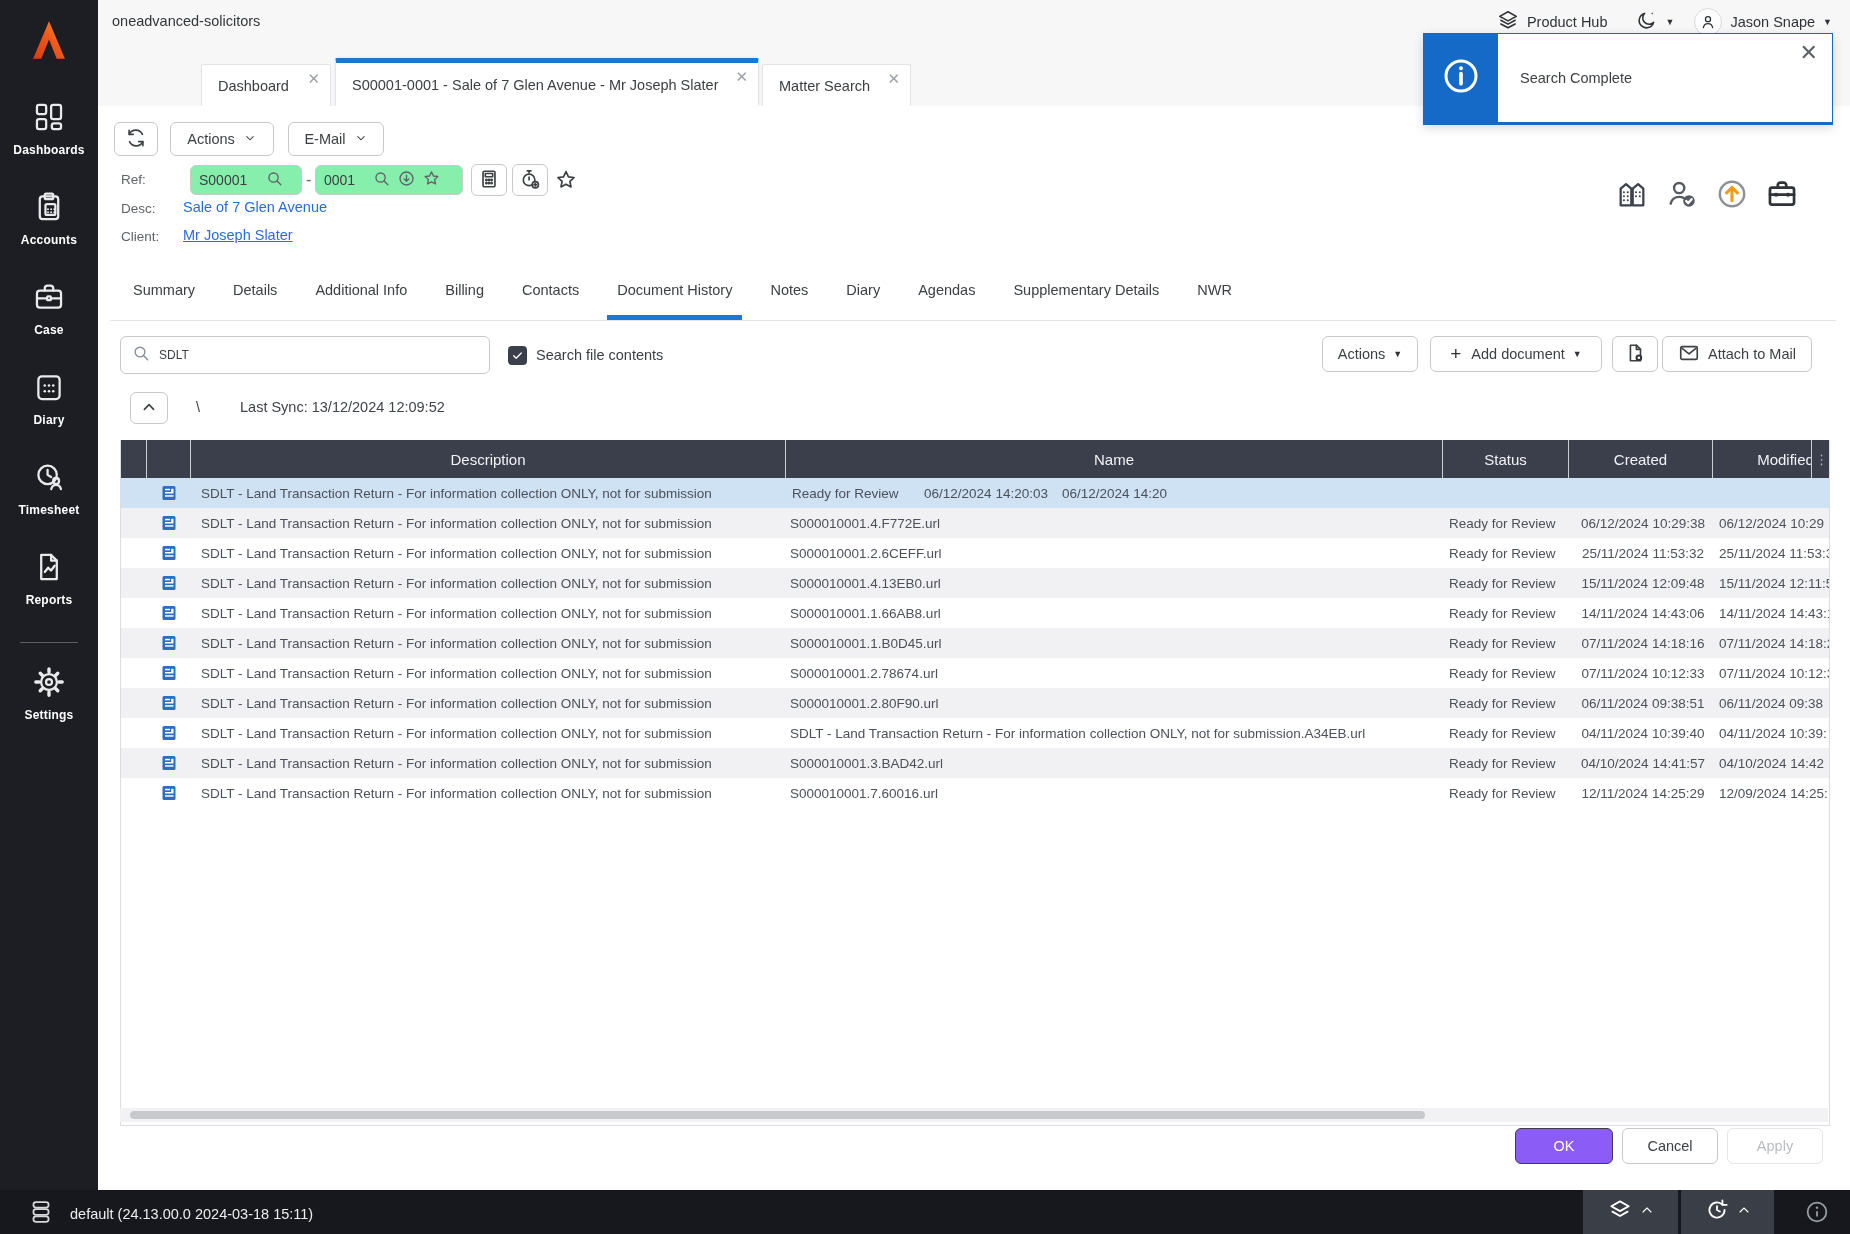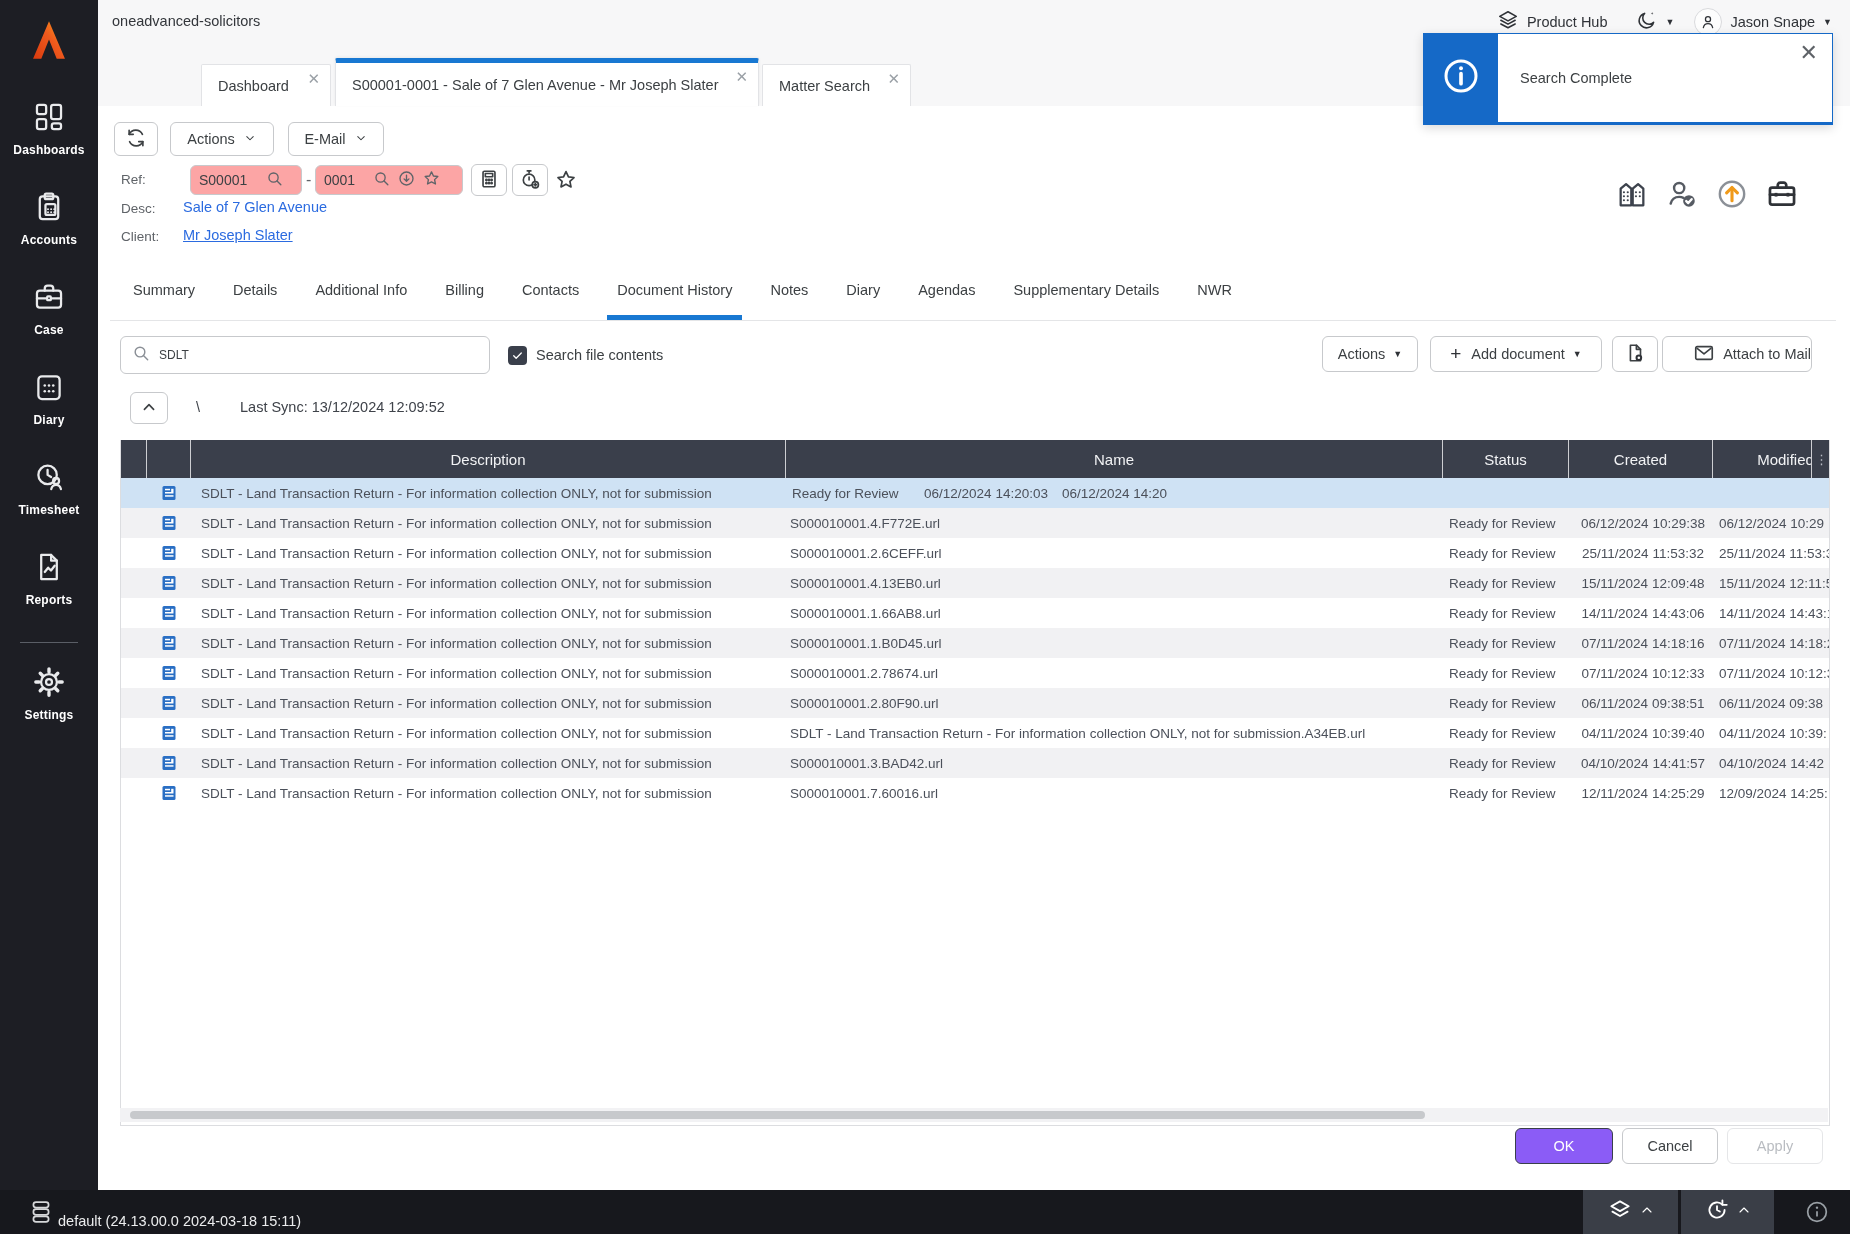--- a/index.html
+++ b/index.html
@@ -43,21 +43,21 @@
   .btn { display:flex; align-items:center; justify-content:center; gap:8px; background:#fff; border:1px solid #c7c9cc; border-radius:6px; font-size:14.5px; color:#3c4043; cursor:pointer; }
   .btn svg { stroke:#3c4043; fill:none; stroke-width:1.8; stroke-linecap:round; stroke-linejoin:round; }
   .icon-btn svg { width:22px; height:22px; }
 
   .refresh-btn { position:absolute; left:16px; top:16px; width:44px; height:34px; }
   .actions-btn { position:absolute; left:72px; top:16px; width:104px; height:34px; }
   .email-btn { position:absolute; left:190px; top:16px; width:96px; height:34px; }
   .btn .chev { width:14px; height:14px; }
 
   .fieldlabel { position:absolute; font-size:13.5px; color:#5f6368; }
-  .ref-box { position:absolute; top:59px; height:30px; border:1px solid #c7c9cc; border-radius:6px; background:#fca5a5; display:flex; align-items:center; padding:0 8px; gap:6px; }
+  .ref-box { position:absolute; top:59px; height:30px; border:1px solid #c7c9cc; border-radius:6px; background:#86efac; display:flex; align-items:center; padding:0 8px; gap:6px; }
   .ref-box input { border:none; outline:none; font-size:14px; color:#3c4043; font-family:inherit; min-width:0; background:transparent; }
   .ref-box svg { width:19px; height:19px; stroke:#5f6368; fill:none; stroke-width:1.7; stroke-linecap:round; stroke-linejoin:round; flex:none; cursor:pointer; }
   #ref1 { left:92px; width:112px; } #ref1 input { width:60px; }
   #ref2 { left:217px; width:148px; } #ref2 input { width:42px; }
   .ref-dash { position:absolute; left:208px; top:65px; color:#5f6368; }
   .sq-btn { position:absolute; top:58px; width:36px; height:32px; }
   #calc-btn { left:373px; } #timer-btn { left:414px; }
   .lone-star { position:absolute; left:456px; top:62px; width:24px; height:24px; cursor:pointer; }
   .lone-star svg { width:24px; height:24px; stroke:#3c4043; fill:none; stroke-width:1.7; stroke-linejoin:round; }
 
@@ -80,21 +80,21 @@
   .search-box { position:absolute; left:22px; top:230px; width:370px; height:38px; border:1px solid #c7c9cc; border-radius:6px; display:flex; align-items:center; padding:0 10px; gap:8px; background:#fff; }
   .search-box svg { width:20px; height:20px; stroke:#8a8f96; fill:none; stroke-width:1.7; stroke-linecap:round; }
   .search-box input { border:none; outline:none; font-size:12px; color:#3c4043; width:100%; font-family:inherit; }
   .chk { position:absolute; left:410px; top:240px; width:19px; height:19px; background:#3a3f4b; border-radius:4px; display:flex; align-items:center; justify-content:center; cursor:pointer; }
   .chk svg { width:13px; height:13px; stroke:#fff; stroke-width:2.4; fill:none; stroke-linecap:round; stroke-linejoin:round; }
   .chk-label { position:absolute; left:438px; top:241px; font-size:14.5px; color:#3c4043; }
 
   #actions2-btn { position:absolute; left:1224px; top:230px; width:96px; height:36px; }
   #adddoc-btn { position:absolute; left:1332px; top:230px; width:172px; height:36px; }
   #docicon-btn { position:absolute; left:1514px; top:230px; width:46px; height:36px; }
-  #attach-btn { position:absolute; left:1564px; top:230px; width:150px; height:36px;justify-content:flex-end; }
+  #attach-btn { position:absolute; left:1564px; top:230px; width:150px; height:36px; }
   .fcaret { font-size:9px; color:#2f3237; }
   .plus { font-size:19px; font-weight:400; color:#2f3237; margin-right:2px; }
 
   #collapse-btn { position:absolute; left:32px; top:286px; width:38px; height:32px; }
   .path-char { position:absolute; left:98px; top:293px; font-size:14.5px; color:#3f434a; }
   .last-sync { position:absolute; left:142px; top:293px; font-size:14.5px; color:#3f434a; }
 
   
   .dtable { position:absolute; left:22px; top:334px; width:1710px; height:686px; border:1px solid #dcdde0; border-top:none; overflow:hidden; background:#fff; }
   .thead { position:relative; display:flex; height:38px; background:#3a3f4b; color:#f2f3f5; font-size:15px; width:1737px; }
@@ -115,21 +115,21 @@
   .hscroll { position:absolute; left:22px; top:1002px; width:1708px; height:14px; background:#f2f2f4; }
   .hthumb { position:absolute; left:10px; top:3px; width:1295px; height:8px; border-radius:4px; background:#c7c9cc; cursor:grab; }
 
   
   .ok-btn { position:absolute; left:1417px; top:1022px; width:98px; height:36px; background:#8b5cf6; color:#fff; border:1px solid #3a3f4b; }
   .cancel-btn { position:absolute; left:1524px; top:1022px; width:96px; height:36px; }
   .apply-btn { position:absolute; left:1629px; top:1022px; width:96px; height:36px; color:#b9bcc1; border-color:#e5e6e8; cursor:default; }
 
   
   .statusbar { position:absolute; left:0; bottom:0; width:1850px; height:44px; background:#17181d; z-index:6; }
-  .sb-left { position:absolute; left:28px; top:9px; display:flex; align-items:flex-end; gap:4px; }
+  .sb-left { position:absolute; left:28px; top:9px; display:flex; align-items:center; gap:16px; }
   .sb-left svg { width:26px; height:26px; stroke:#d6d7d9; fill:none; stroke-width:1.6; }
   .sb-text { font-size:14.5px; color:#ecedee; }
   .sb-seg { position:absolute; top:0; height:44px; background:#3a3e47; display:flex; align-items:center; justify-content:center; gap:6px; cursor:pointer; }
   #sb-seg1 { left:1583px; width:95px; } #sb-seg2 { left:1681px; width:93px; }
   .sb-seg svg { stroke:#fff; fill:none; stroke-width:1.7; stroke-linecap:round; stroke-linejoin:round; }
   .sb-info { position:absolute; right:20px; top:9px; width:26px; height:26px; cursor:pointer; }
   .sb-info svg { width:26px; height:26px; stroke:#9aa0a6; fill:none; stroke-width:1.6; }
 
   
   .toast { position:absolute; left:1423px; top:33px; width:410px; height:92px; background:#fff; border:1px solid #1569c7; border-bottom:3px solid #1569c7; box-shadow:0 3px 10px rgba(0,0,0,.15); display:flex; z-index:20; }

